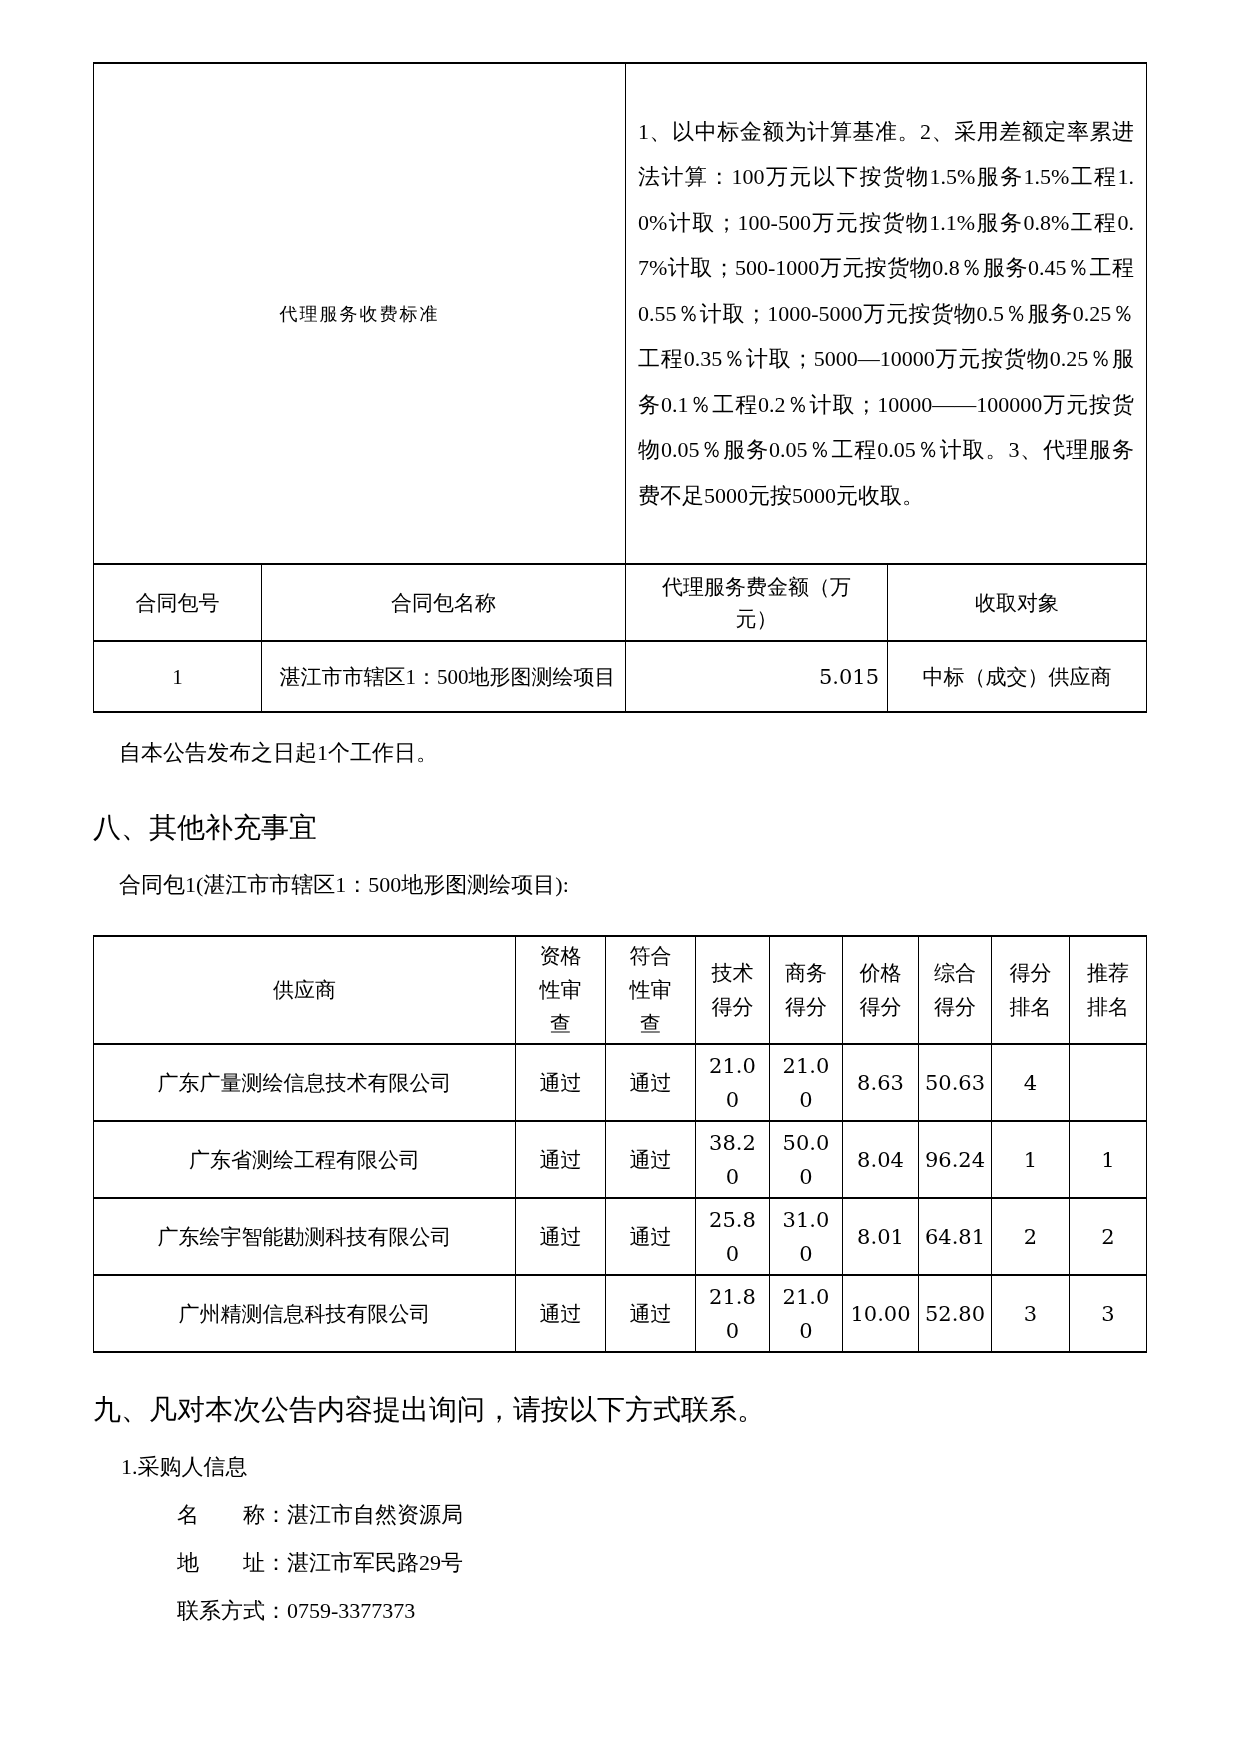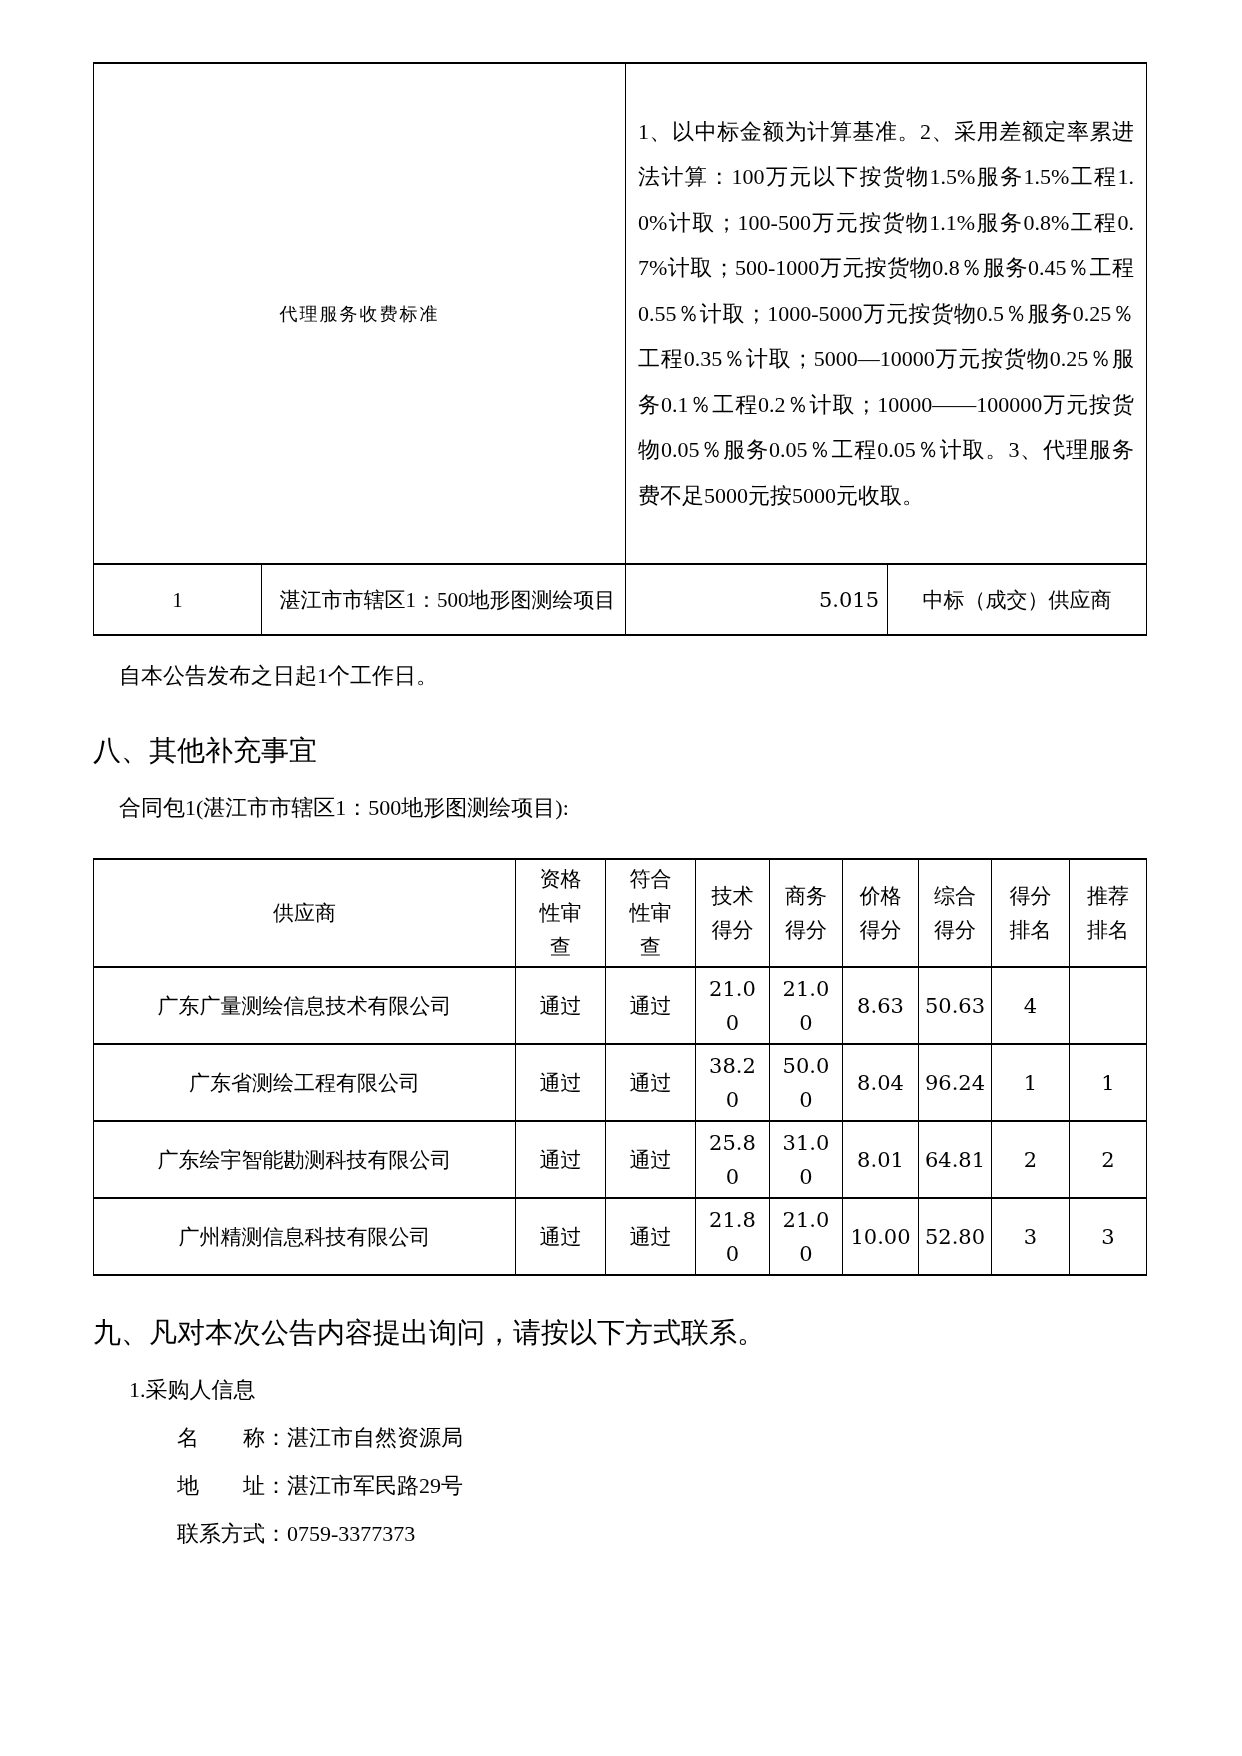--- a/index.html
+++ b/index.html
@@ -52,21 +52,21 @@
     font-family: "Liberation Sans", "DejaVu Sans", sans-serif;
     font-size: 28px;
     font-weight: normal;
     margin: 0;
     line-height: 34px;
   }
   .h7 { margin-top: 40px; }
   .h8 { margin-top: 44px; }
   .h9 { margin-top: 40px; }
   .body-para { margin: 26px 0 0 26px; line-height: 28px; }
-  .purchaser-head { margin: 26px 0 0 36px; line-height: 28px; }
+  .purchaser-head { margin: 26px 0 0 28px; line-height: 28px; }
   .contact-line { margin: 20px 0 0 84px; line-height: 28px; }
   
   .score-table { margin-top: 36px; }
   .score-table th { height: 104px; line-height: 34px; padding: 2px 14px; word-break: break-all; }
   .score-table th.supplier-h { padding: 2px 6px; }
   .score-table td { height: 77px; line-height: 34px; word-break: break-all; font-family: "DejaVu Serif", serif; }
   .score-table td.num-narrow { padding: 2px 10px; }
   .score-table td.num-wide { padding: 2px 4px; }
 </style>
 </head>
@@ -78,20 +78,26 @@
     <colgroup>
       <col style="width:168px">
         <col style="width:364px">
         <col style="width:262px">
         <col style="width:259px">
     </colgroup>
     <tbody>
         <tr>
       <td class="fee-label-cell" colspan="2">代理服务收费标准</td>
       <td class="fee-text-cell" colspan="2">1、以中标金额为计算基准。2、采用差额定率累进法计算：100万元以下按货物1.5%服务1.5%工程1.0%计取；100-500万元按货物1.1%服务0.8%工程0.7%计取；500-1000万元按货物0.8％服务0.45％工程0.55％计取；1000-5000万元按货物0.5％服务0.25％工程0.35％计取；5000—10000万元按货物0.25％服务0.1％工程0.2％计取；10000——100000万元按货物0.05％服务0.05％工程0.05％计取。3、代理服务费不足5000元按5000元收取。</td>
+    </tr>
+    <tr class="fee-head-row">
+      <th>合同包号</th>
+      <th>合同包名称</th>
+      <th>代理服务费金额（万元）</th>
+      <th>收取对象</th>
     </tr>
     <tr class="fee-data-row">
       <td>1</td>
       <td class="pkg-name-cell">湛江市市辖区1：500地形图测绘项目</td>
       <td class="amount-cell">5.015</td>
       <td>中标（成交）供应商</td>
     </tr>
   </tbody>
     </table>
 

